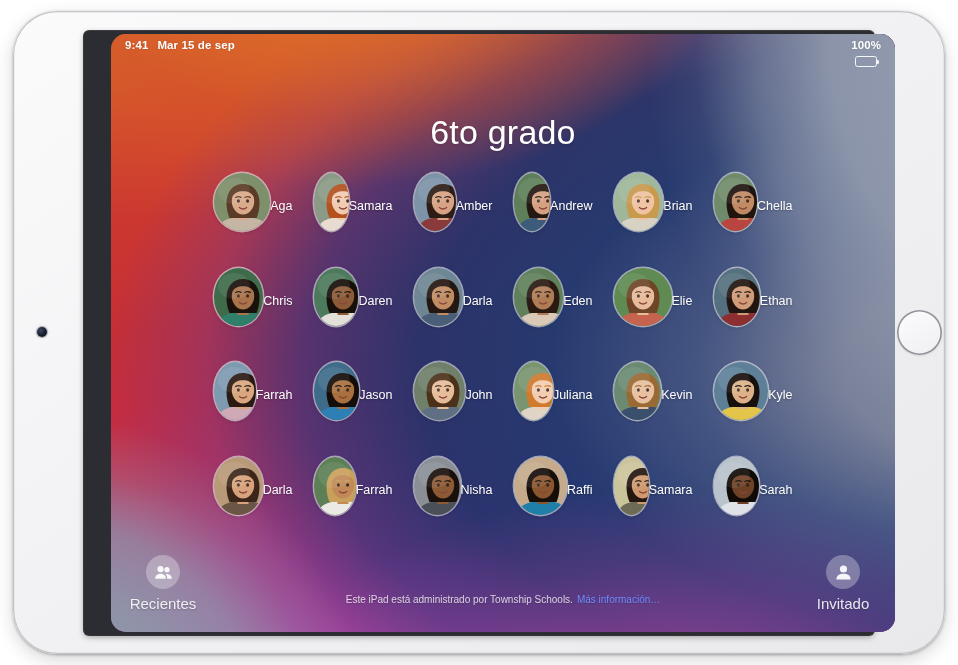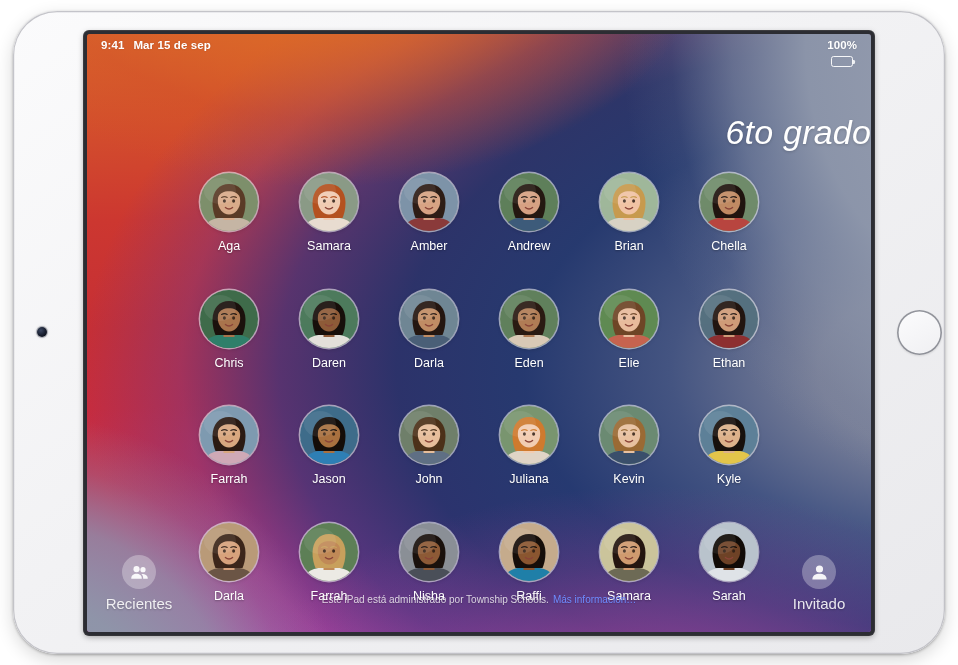--- a/index.html
+++ b/index.html
@@ -45,23 +45,24 @@
     position:absolute; left:84px; top:31px;
     width:790px; height:604px;
     background:#2c2d33;
     border-radius:5px;
     padding:3px;
     box-shadow:0 0 0 1px rgba(20,20,24,.8), 0 2px 6px rgba(0,0,0,.35);
   }
   #screen{
     position:relative;
     width:100%;height:100%;
-    border-radius:3px;
+    border-radius:15px;
     overflow:hidden;
     background:#404040;
+    margin-left:24px;
   }
 
   
   .wp{position:absolute;inset:0;}
   #wp-base{
     background:
       linear-gradient(178deg,#d9662c 0%,#d4512c 13%,#cc3730 30%,#c62f35 47%,#c62c3e 60%,#bf3158 73%,#b93a86 86%,#b449a8 100%);
   }
   #wp-blue{
     background:
@@ -140,41 +141,40 @@
   }
   #battery-icon::after{
     content:"";position:absolute;right:-3.2px;top:50%;transform:translateY(-50%);
     width:1.8px;height:4px;border-radius:0 1.2px 1.2px 0;background:rgba(255,255,255,.85);
   }
   #battery-fill{width:100%;height:100%;background:#fff;border-radius:1.2px;}
 
   
   #page-title{
     position:absolute;left:0;right:0;top:79px;
-    text-align:right;
+    text-align:center;
     color:#fff;
     font-size:34px;
     font-weight:normal;
     letter-spacing:.2px;
     text-shadow:0 1px 3px rgba(0,0,0,.18);
-    font-style:italic;
   }
 
   
   #user-grid{
     position:absolute;
     left:0;right:0;top:139px;
     display:flex;flex-direction:column;
     align-items:center;
     gap:36.5px;
   }
   .user-row{display:flex;justify-content:center;gap:21px;}
   .user-cell{
     width:79px;
-    display:flex;flex-direction:column;align-items:center;
+    display:flex;align-items:center;
     cursor:pointer;
   }
   .avatar{
     width:58px;height:58px;border-radius:50%;
     overflow:hidden;position:relative;
     box-shadow:0 0 0 1.4px rgba(255,255,255,.55), 0 1px 4px rgba(0,0,0,.22);
     background:#cfd6dd;
   }
   .avatar svg{display:block;width:58px;height:58px;}
   .user-name{

